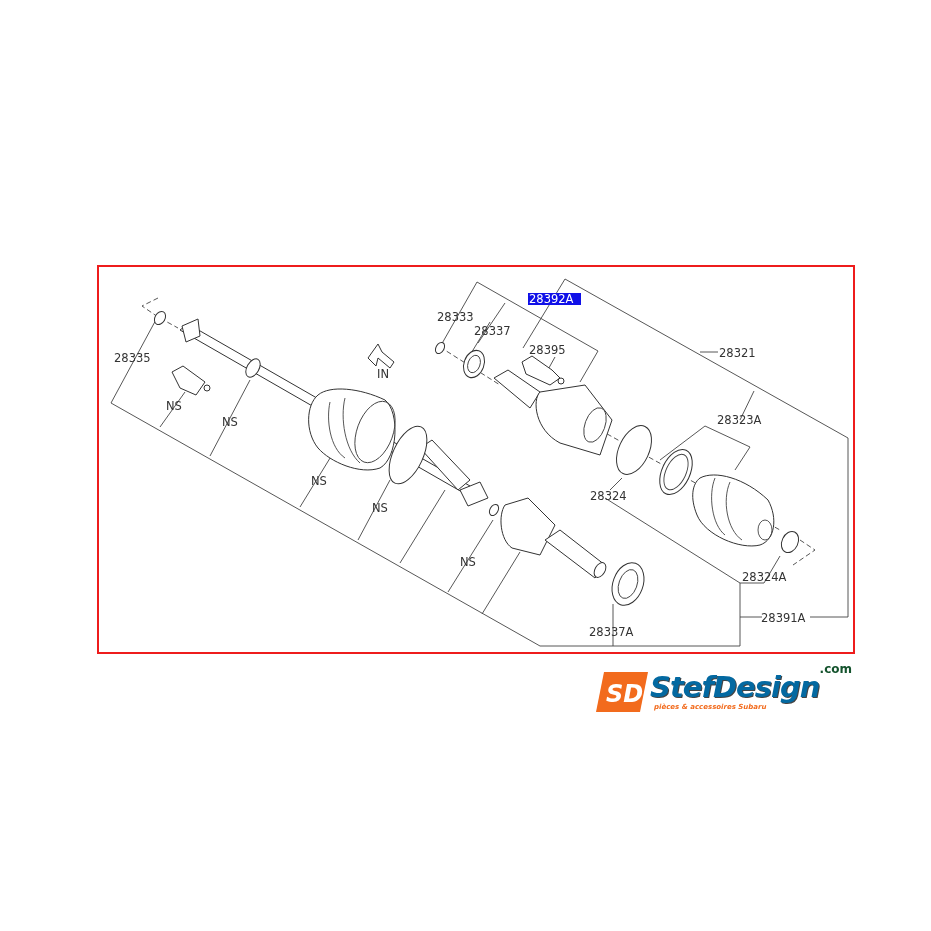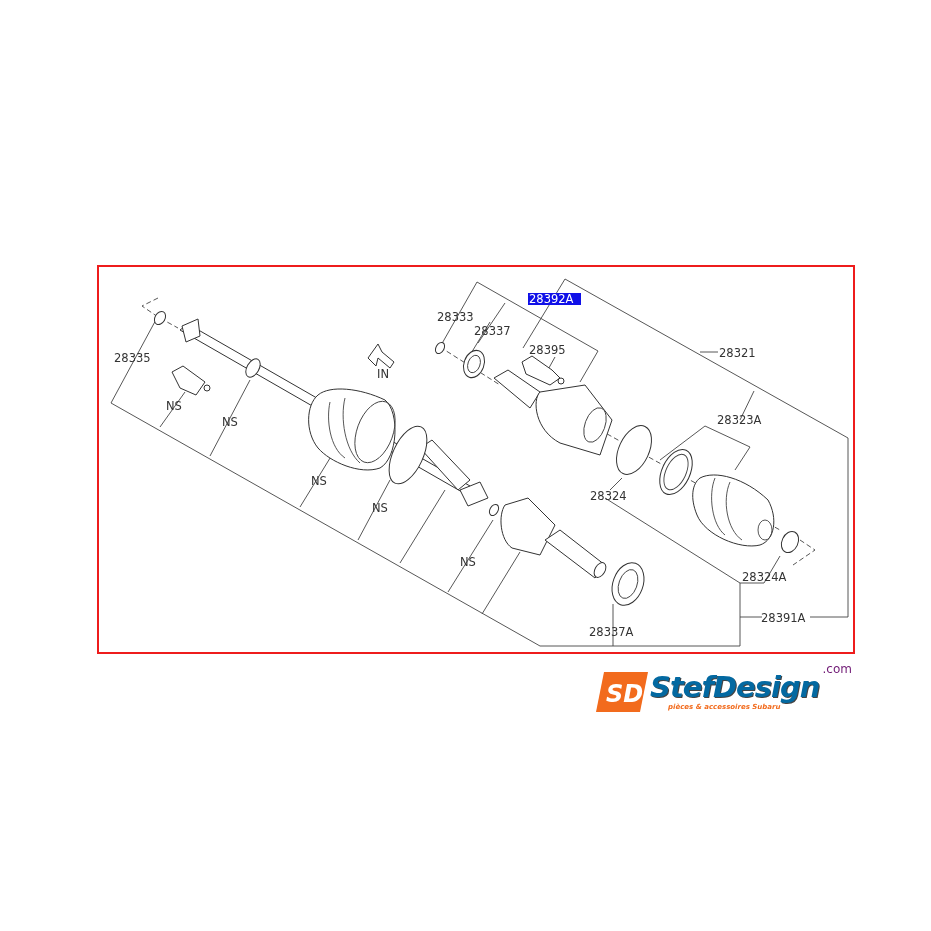--- a/index.html
+++ b/index.html
@@ -7,22 +7,22 @@
   #stage{position:absolute;left:0;top:0;width:931px;height:931px;}
   .frame{position:absolute;left:97px;top:265px;width:754px;height:385px;border:2px solid #ee1c1c;box-sizing:content-box;}
   svg text{font-family:"DejaVu Sans",sans-serif;font-size:11.5px;fill:#333;}
   .pl{cursor:pointer;}
   .ln{stroke:#444;stroke-width:0.9;fill:none;}
   .pt{stroke:#333;stroke-width:1;fill:#fff;}
   .dash{stroke:#444;stroke-width:0.9;stroke-dasharray:5,3;fill:none;}
   .hl{fill:#1010e8;}
   .logo{position:absolute;left:596px;top:668px;width:262px;height:50px;}
   .logo-text{position:absolute;left:54px;top:2px;font-family:"DejaVu Sans",sans-serif;font-style:italic;font-weight:bold;font-size:29px;color:#0369a1;letter-spacing:-1px;text-shadow:1px 1px 0 #444;}
-  .logo-com{position:absolute;right:6px;top:-6px;font-family:"DejaVu Sans",sans-serif;font-weight:normal;font-size:12px;color:#701a75;}
-  .logo-tag{position:absolute;left:58px;top:35px;font-family:"DejaVu Sans",sans-serif;font-style:italic;font-weight:bold;font-size:7px;color:#f26b1d;margin-left:14px;}
+  .logo-com{position:absolute;right:6px;top:-6px;font-family:"DejaVu Sans",sans-serif;font-weight:bold;font-size:12px;color:#14532d;}
+  .logo-tag{position:absolute;left:58px;top:35px;font-family:"DejaVu Sans",sans-serif;font-style:italic;font-weight:bold;font-size:7px;color:#f26b1d;}
 </style>
 </head>
 <body>
 
 <div id="stage">
   <div class="frame"></div>
 
   <svg width="931" height="931" style="position:absolute;left:0;top:0">
 
     <g>

